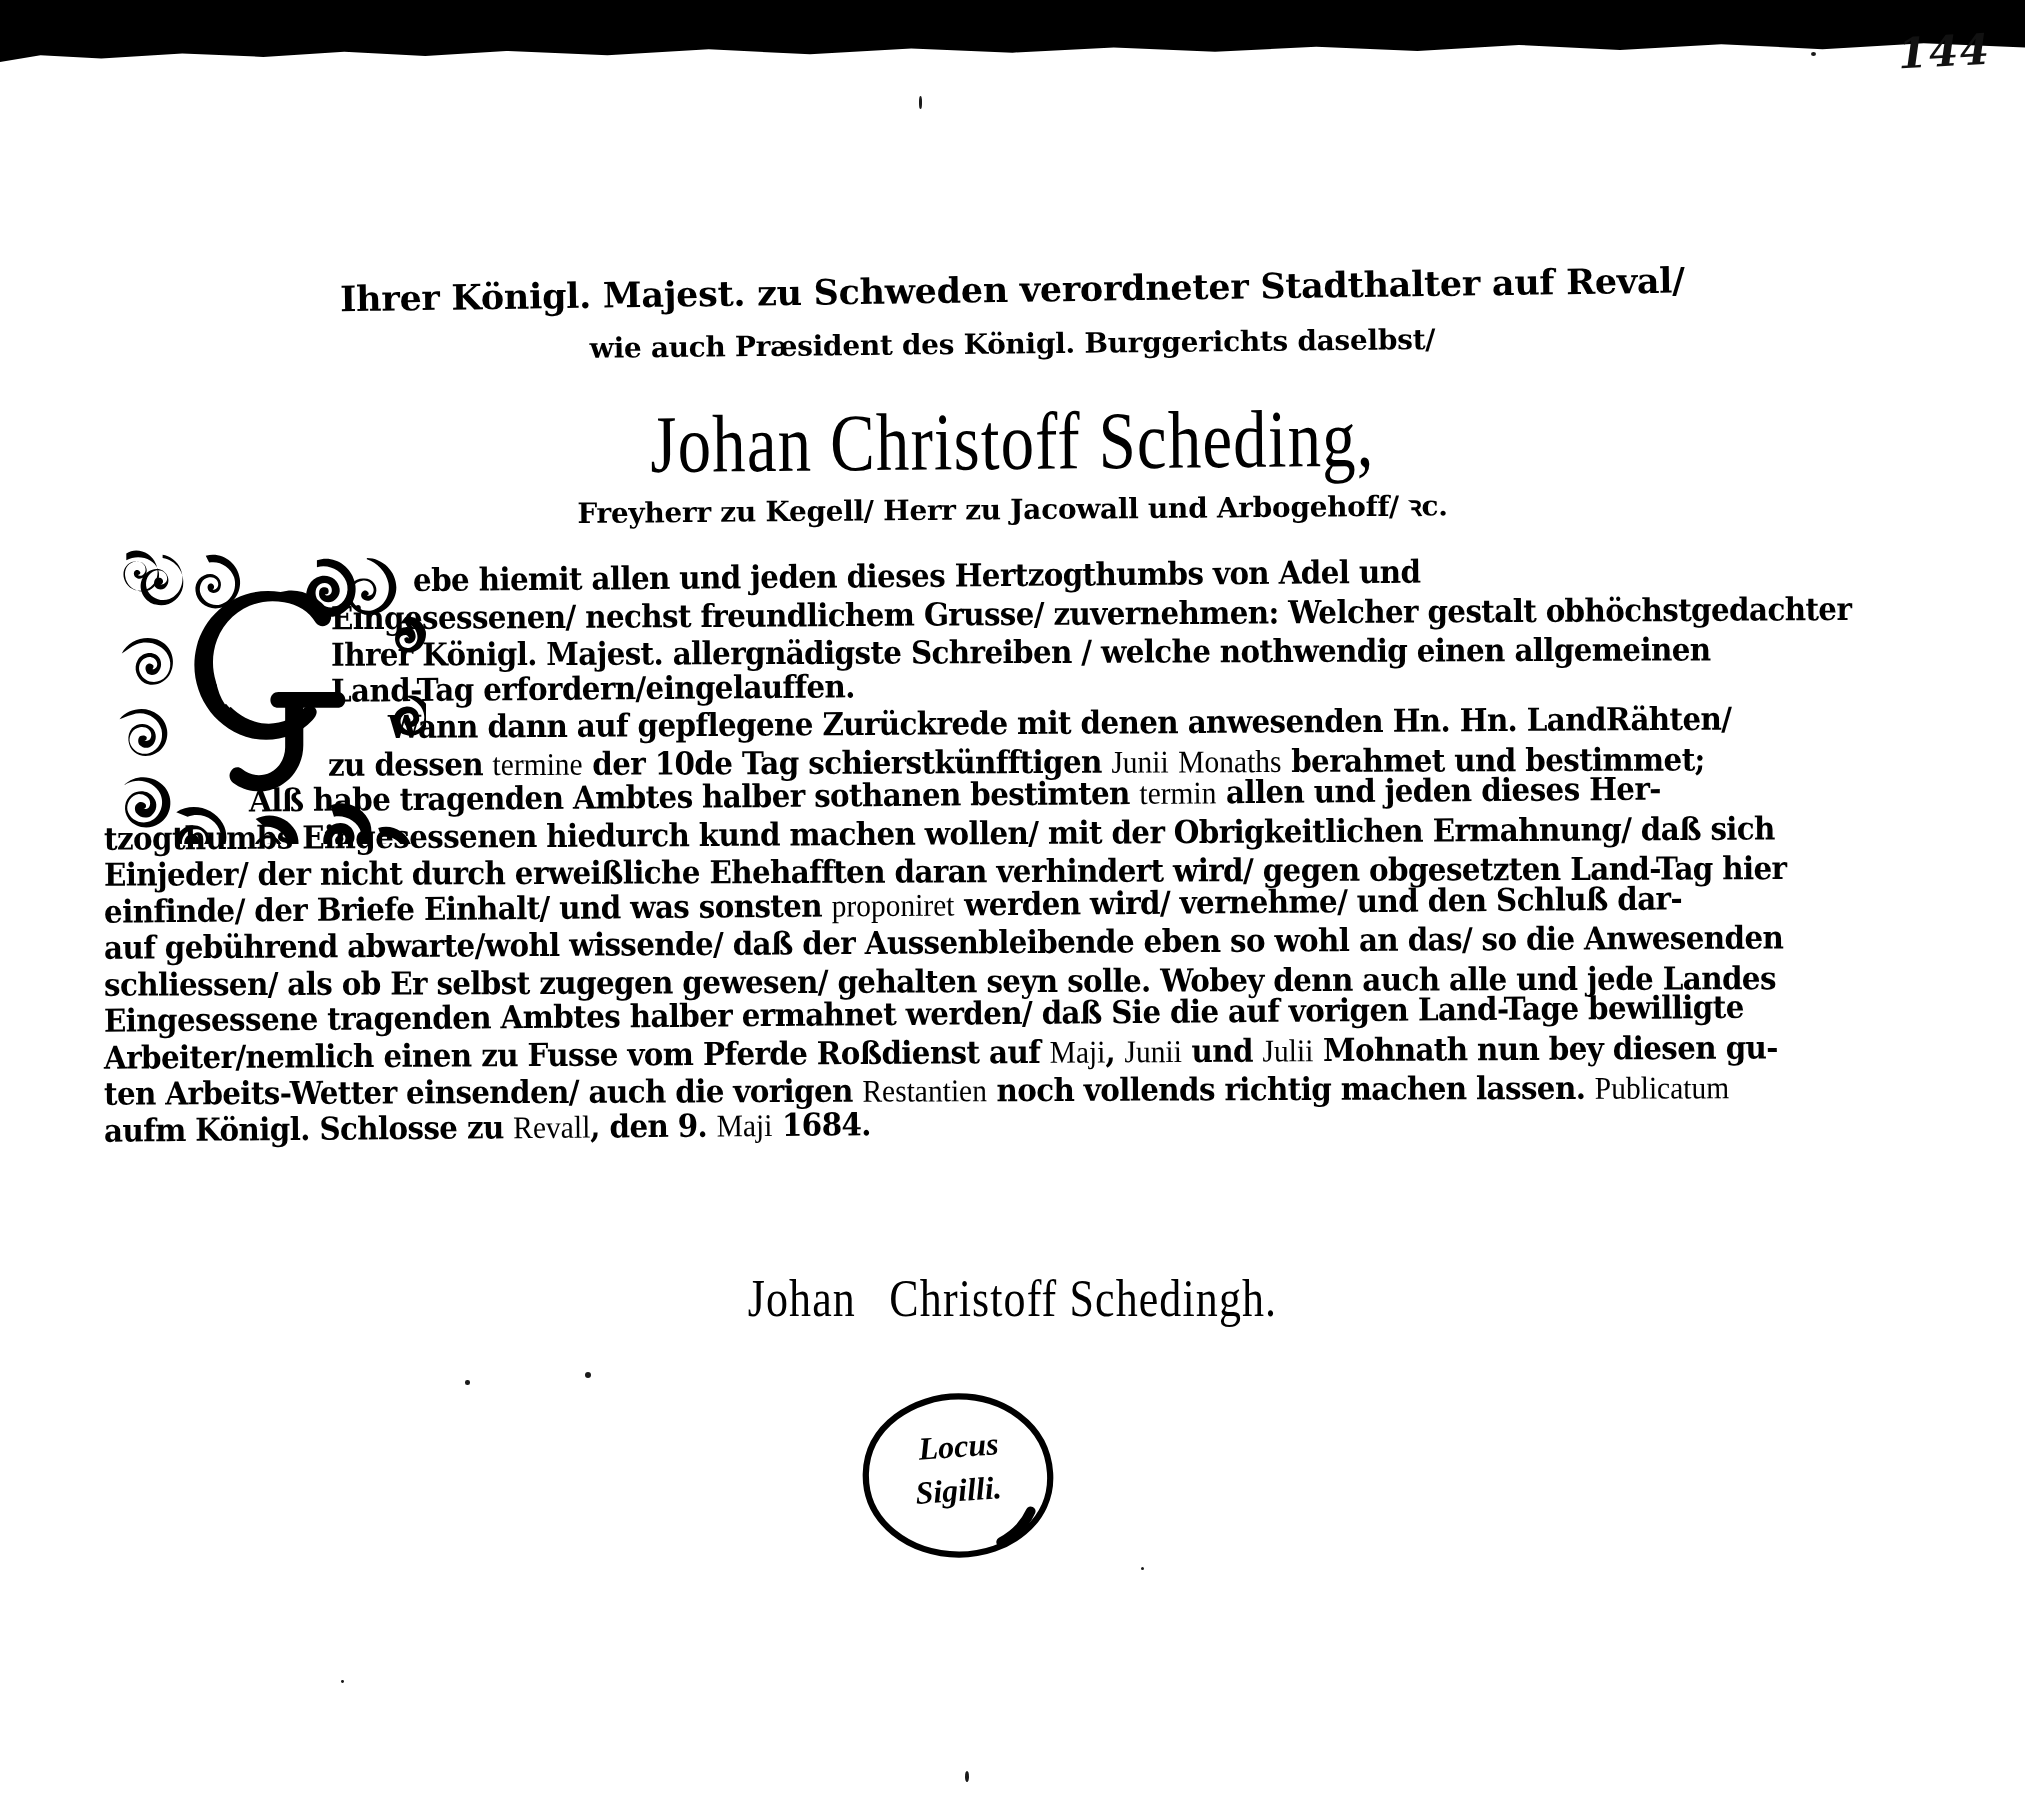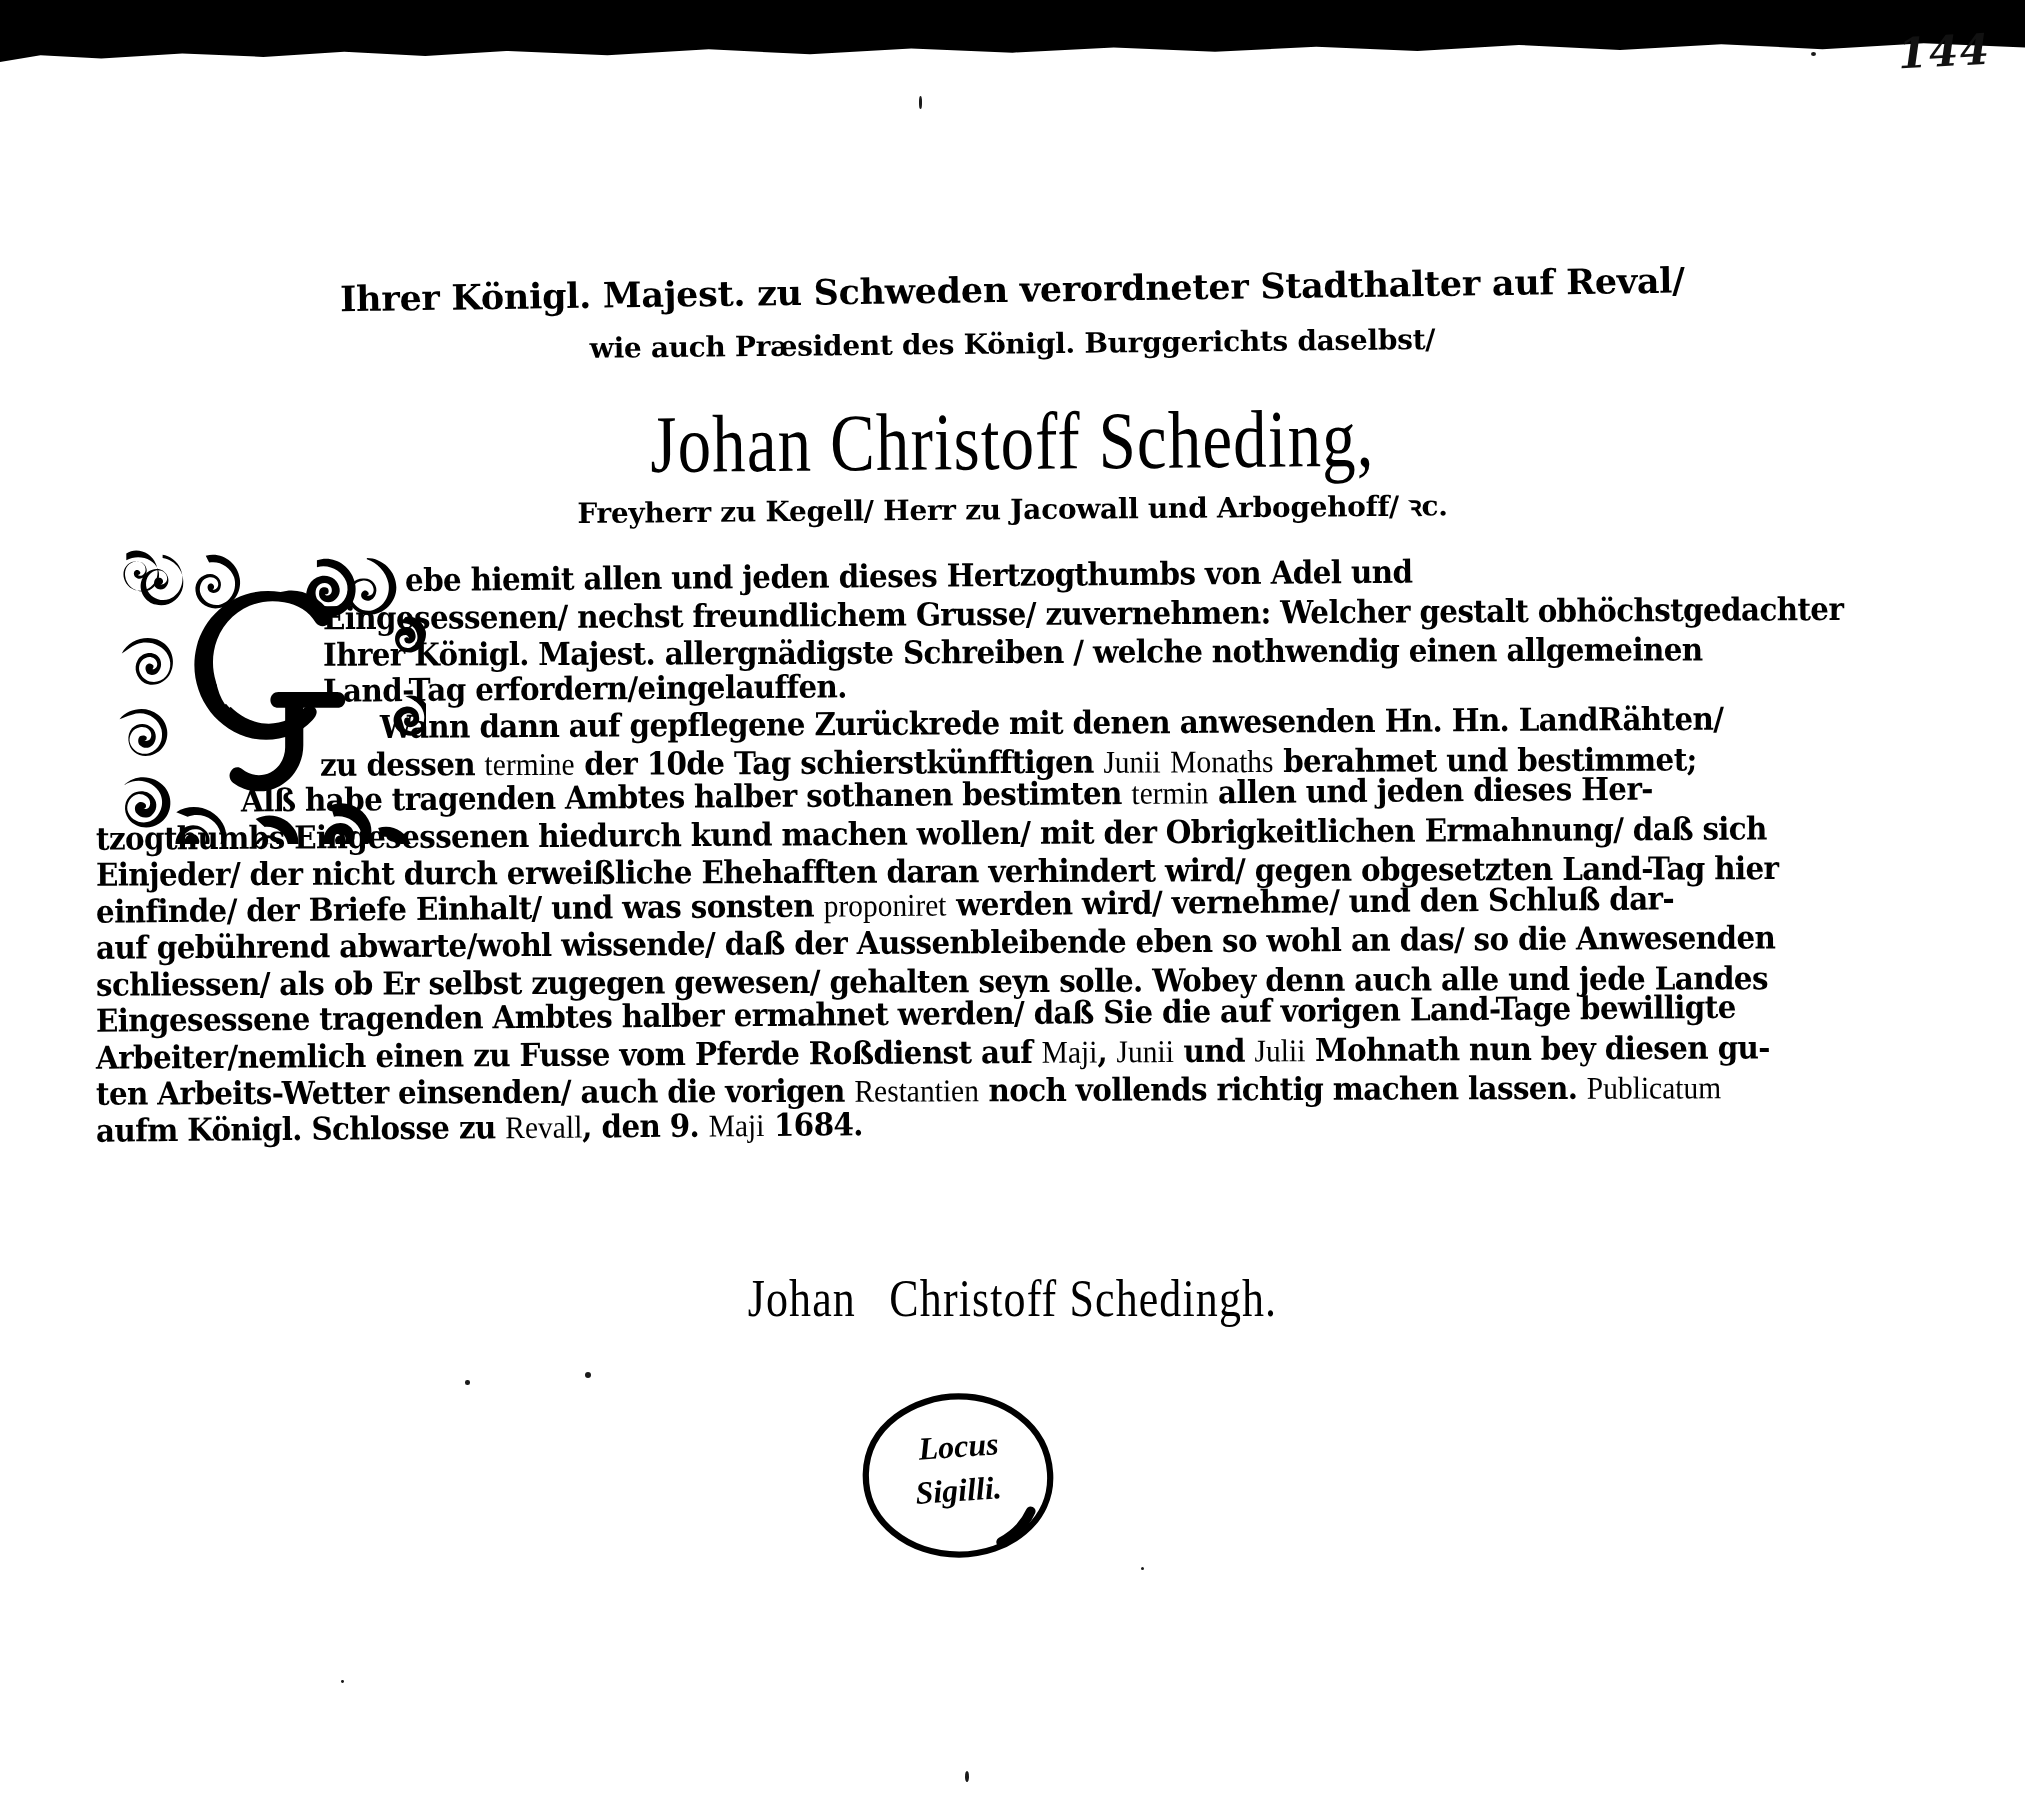--- a/index.html
+++ b/index.html
@@ -98,21 +98,21 @@
   }
   #hdr-titles {
     top: 499px;
     font-size: 28px;
     transform: rotate(-0.5deg);
   }
 
   
   #body {
     position: absolute;
-    left: 96px;
+    left: 104px;
     top: 568px;
     width: 1822px;
   }
   .bline {
     position: relative;
     white-space: nowrap;
     font-family: "DejaVu Serif", serif;
     font-weight: 700;
     font-size: 29.5px;
     line-height: 1.0;

